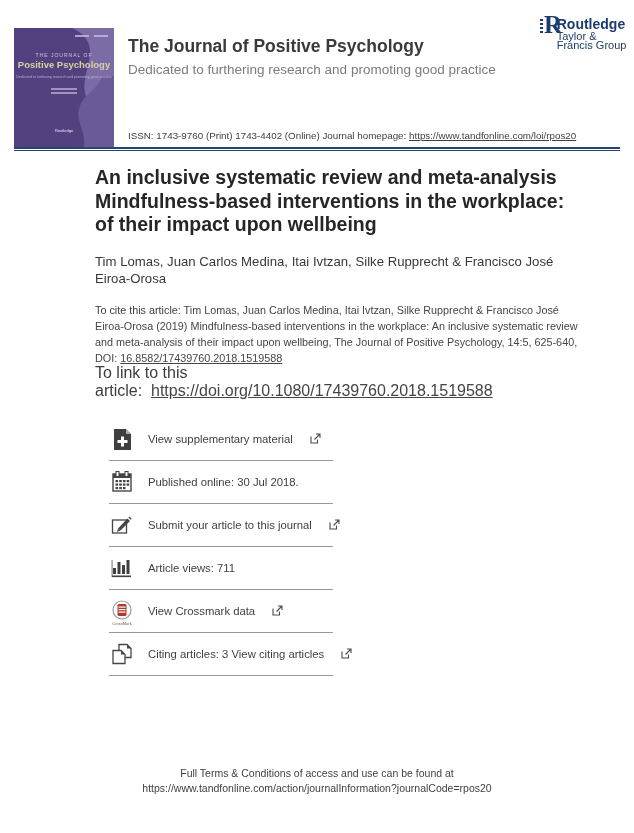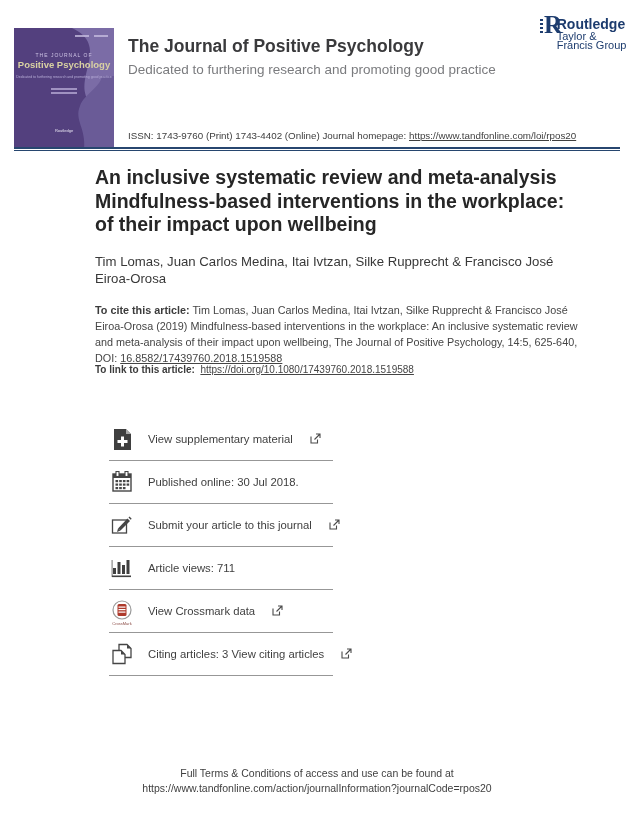--- a/index.html
+++ b/index.html
@@ -40,23 +40,23 @@
   .pub-logo .names .n2{font-size:11px;line-height:9px;}
   .navy-rule{position:absolute;left:14px;top:147px;width:606px;height:1px;
     border-top:2px solid #27466f;border-bottom:1px solid #27466f;}
   
   .art-title{position:absolute;left:95px;top:166px;width:490px;
     font-size:19.5px;font-weight:bold;color:#262626;line-height:23.5px;}
   .authors{position:absolute;left:95px;top:254px;width:468px;
     font-size:13.2px;color:#383838;line-height:16.5px;}
   .cite{position:absolute;left:95px;top:302px;width:486px;
     font-size:10.8px;color:#454545;line-height:16px;}
-  .cite b,.linkto b{font-weight:bold;color:#3c3c3c;}
+  .cite b,.linkto b{font-weight:normal;color:#3c3c3c;}
   .cite a,.linkto a{color:#454545;text-decoration:underline;}
-  .linkto{position:absolute;left:95px;top:364px;width:486px;font-size:10px;color:#454545;}
+  .linkto{position:absolute;left:95px;top:364px;width:486px;font-size:16px;color:#454545;}
   
   .actions{position:absolute;left:95px;top:404px;width:224px;list-style:none;margin:14px;padding:0;}
   .actions li{display:flex;align-items:center;gap:13px;height:42px;border-bottom:1px solid #979797;}
   .actions li .ic{flex:0 0 26px;display:flex;justify-content:center;align-items:center;position:relative;}
   .actions li .lbl{font-size:11.3px;color:#3f3f3f;white-space:nowrap;}
   .actions li .ext{margin-left:4px;}
   .cm-caption{position:absolute;left:0;top:21px;width:26px;text-align:center;font-size:4px;color:#8a4a44;}
   
   .footer{position:absolute;left:0;top:766px;width:634px;text-align:center;
     font-size:10.5px;color:#3f3f3f;line-height:15px;}

